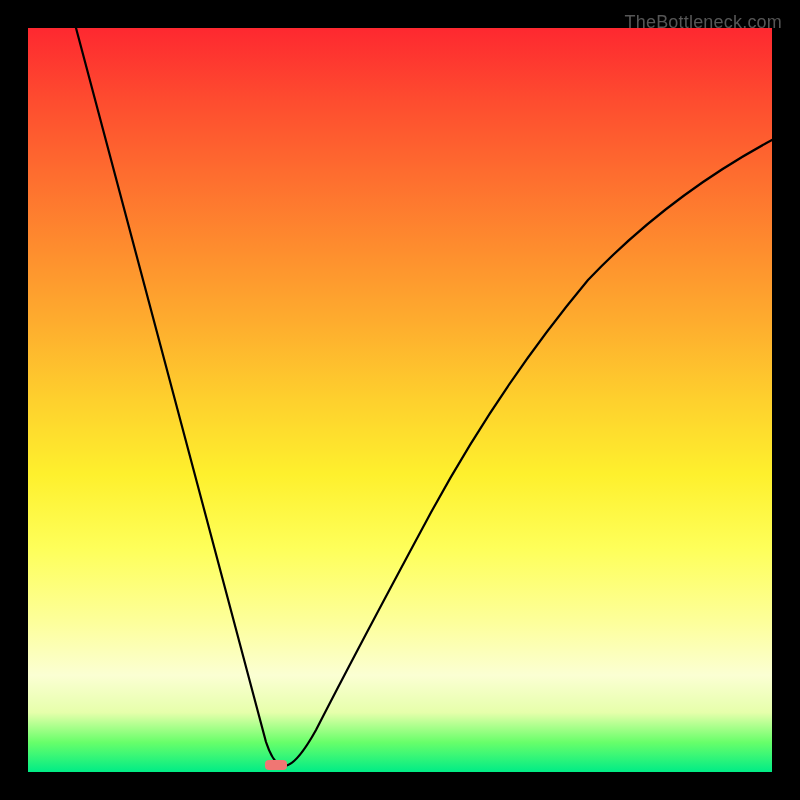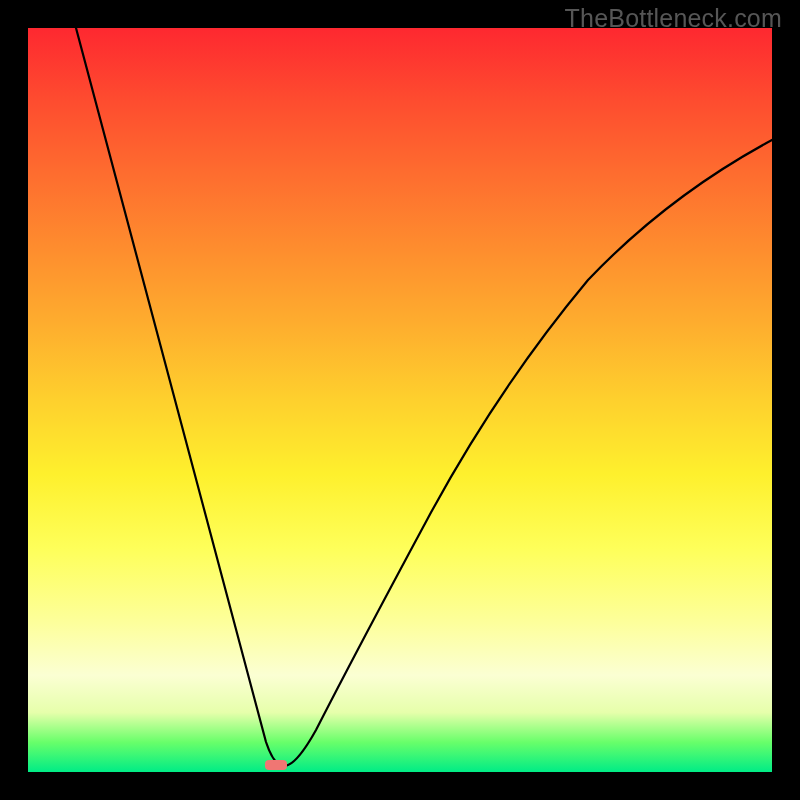--- a/index.html
+++ b/index.html
@@ -5,24 +5,24 @@
   * { margin: 0; padding: 0; box-sizing: border-box; }
   html, body { width: 800px; height: 800px; overflow: hidden; background: #000; }
   .frame {
     width: 800px;
     height: 800px;
     background: #000;
     position: relative;
   }
   .watermark {
     position: absolute;
-    top: 4px;
+    top: 12px;
     right: 18px;
     font-family: Arial, Helvetica, sans-serif;
-    font-size: 25px;
+    font-size: 18px;
     color: #565656;
     letter-spacing: 0.2px;
     font-weight: 400;
   }
   .plot-area {
     position: absolute;
     top: 28px;
     left: 28px;
     width: 744px;
     height: 744px;

